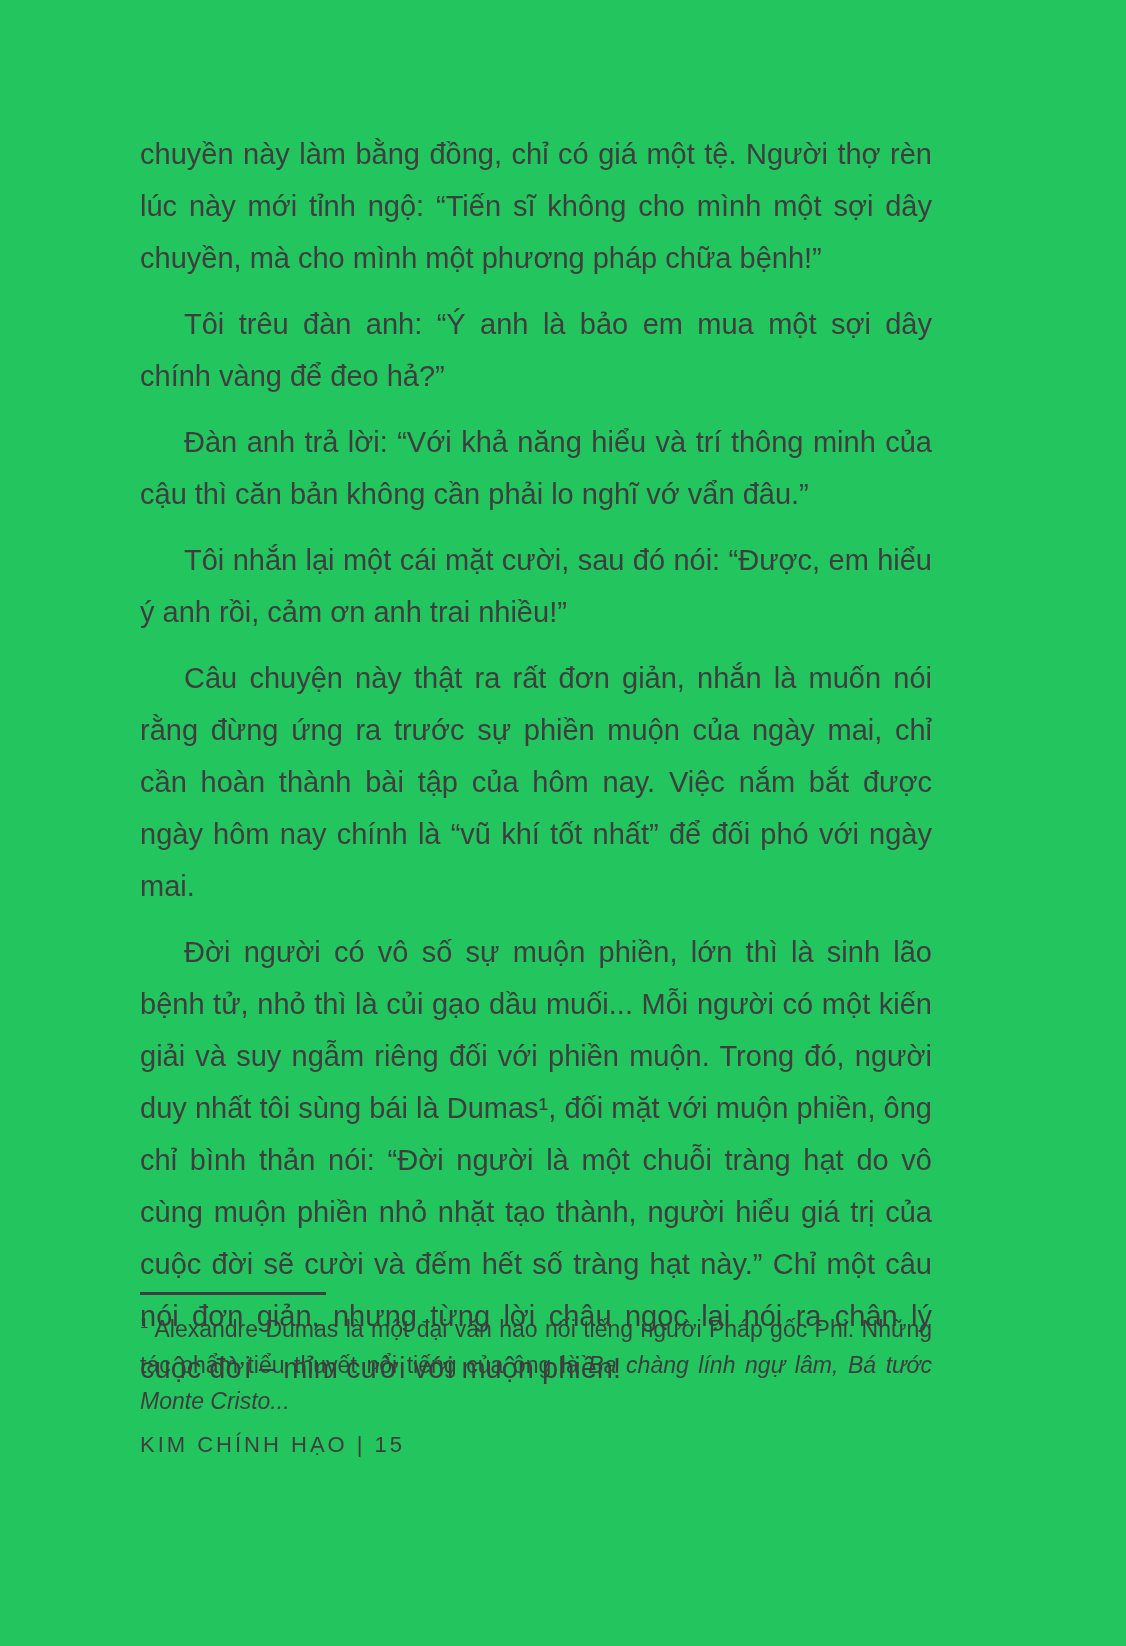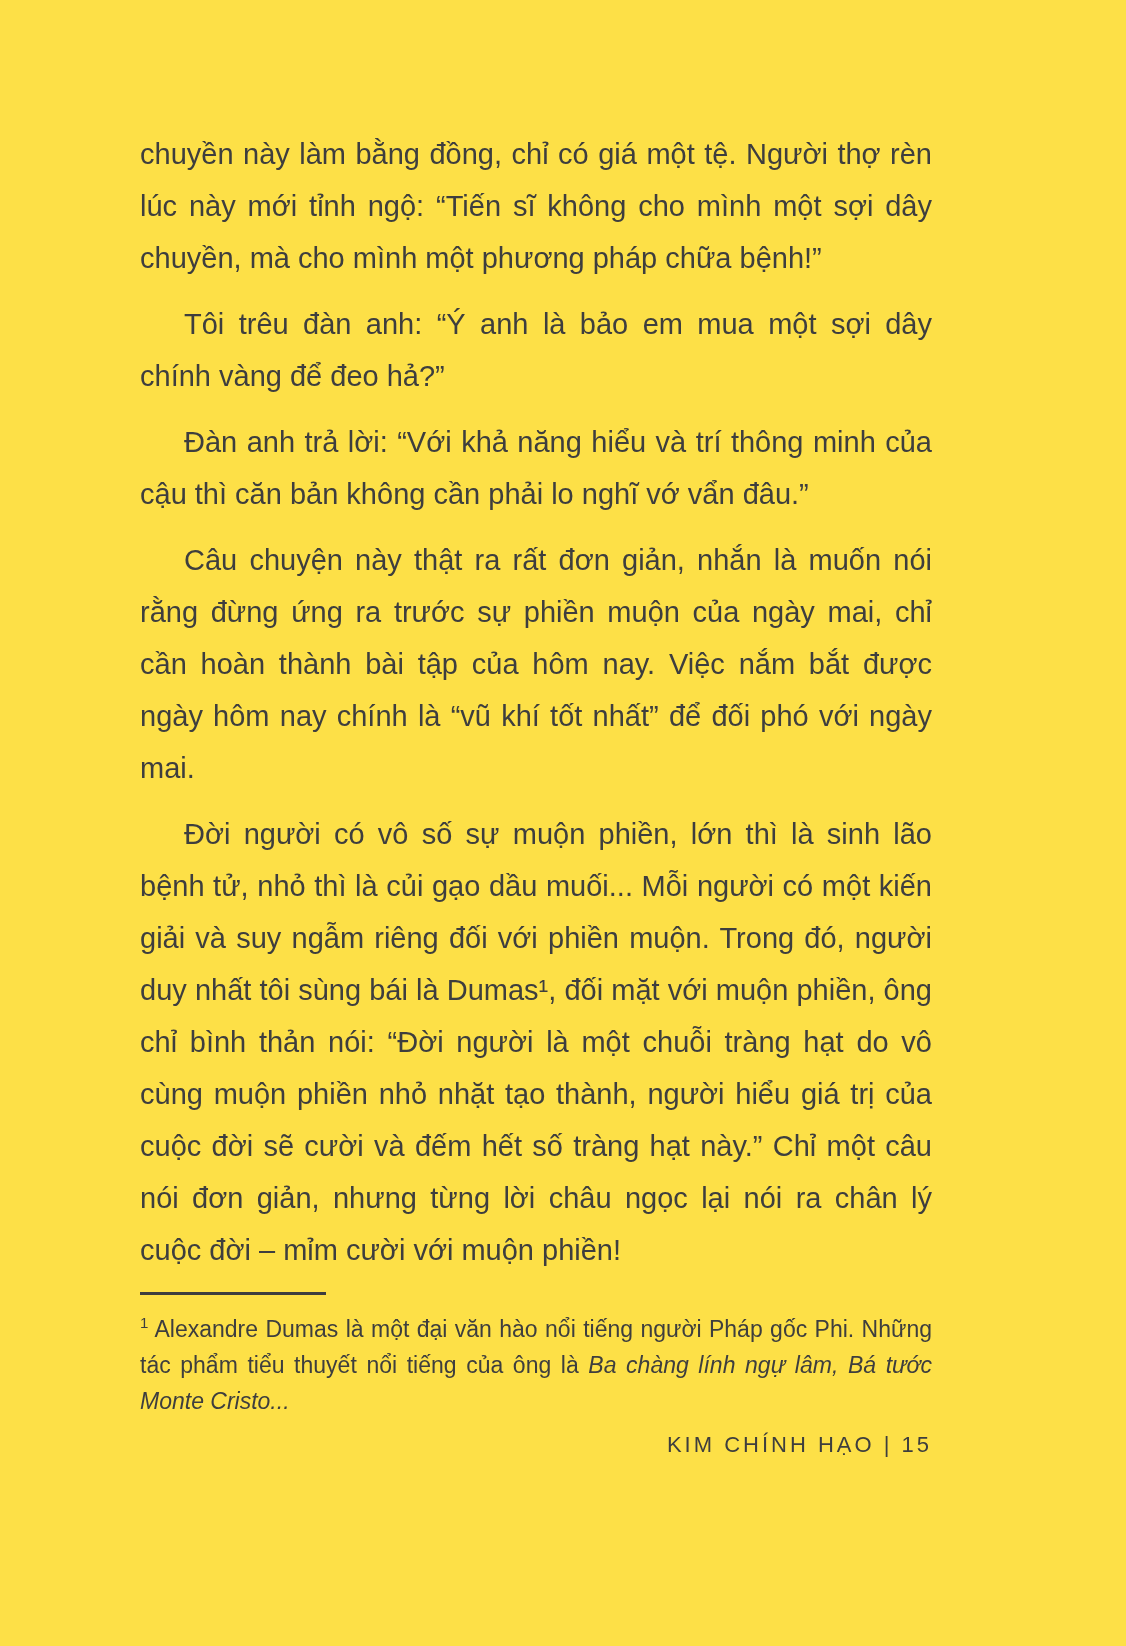--- a/index.html
+++ b/index.html
@@ -4,21 +4,21 @@
 <style>
   html, body {
     margin: 0;
     padding: 0;
     background: #ffffff;
   }
   .page {
     position: relative;
     width: 1126px;
     height: 1646px;
-    background: #fde047;
+    background: #22c55e;
     font-family: "Liberation Sans", "DejaVu Sans", sans-serif;
     color: #3e3e3e;
     overflow: hidden;
   }
   .body-text {
     position: absolute;
     left: 140px;
     top: 128px;
     width: 792px;
   }
@@ -55,35 +55,36 @@
   .footnote sup {
     font-size: 15px;
     line-height: 0;
     vertical-align: super;
   }
   .page-footer {
     position: absolute;
     left: 140px;
     top: 1432px;
     width: 792px;
-    text-align: right;
+    text-align: left;
     font-size: 22px;
     letter-spacing: 3px;
     color: #3e3e3e;
   }
 </style>
 </head>
 <body>
 
 <div class="page">
 
   <main class="body-text" id="paragraphs-host">
       <p class="para">chuyền này làm bằng đồng, chỉ có giá một tệ. Người thợ rèn lúc này mới tỉnh ngộ: “Tiến sĩ không cho mình một sợi dây chuyền, mà cho mình một phương pháp chữa bệnh!”</p>
       <p class="para indent">Tôi trêu đàn anh: “Ý anh là bảo em mua một sợi dây chính vàng để đeo hả?”</p>
       <p class="para indent">Đàn anh trả lời: “Với khả năng hiểu và trí thông minh của cậu thì căn bản không cần phải lo nghĩ vớ vẩn đâu.”</p>
+      <p class="para indent">Tôi nhắn lại một cái mặt cười, sau đó nói: “Được, em hiểu ý anh rồi, cảm ơn anh trai nhiều!”</p>
       <p class="para indent">Câu chuyện này thật ra rất đơn giản, nhắn là muốn nói rằng đừng ứng ra trước sự phiền muộn của ngày mai, chỉ cần hoàn thành bài tập của hôm nay. Việc nắm bắt được ngày hôm nay chính là “vũ khí tốt nhất” để đối phó với ngày mai.</p>
       <p class="para indent">Đời người có vô số sự muộn phiền, lớn thì là sinh lão bệnh tử, nhỏ thì là củi gạo dầu muối... Mỗi người có một kiến giải và suy ngẫm riêng đối với phiền muộn. Trong đó, người duy nhất tôi sùng bái là Dumas¹, đối mặt với muộn phiền, ông chỉ bình thản nói: “Đời người là một chuỗi tràng hạt do vô cùng muộn phiền nhỏ nhặt tạo thành, người hiểu giá trị của cuộc đời sẽ cười và đếm hết số tràng hạt này.” Chỉ một câu nói đơn giản, nhưng từng lời châu ngọc lại nói ra chân lý cuộc đời – mỉm cười với muộn phiền!</p>
     </main>
 
   <div class="footnote-block">
     <hr class="footnote-rule">
     <p class="footnote"><sup>1</sup><span id="footnote-segments"><span> Alexandre Dumas là một đại văn hào nổi tiếng người Pháp gốc Phi. Những tác phẩm tiểu thuyết nổi tiếng của ông là </span><i>Ba chàng lính ngự lâm, Bá tước Monte Cristo...</i></span></p>
   </div>
 
   <footer class="page-footer">

